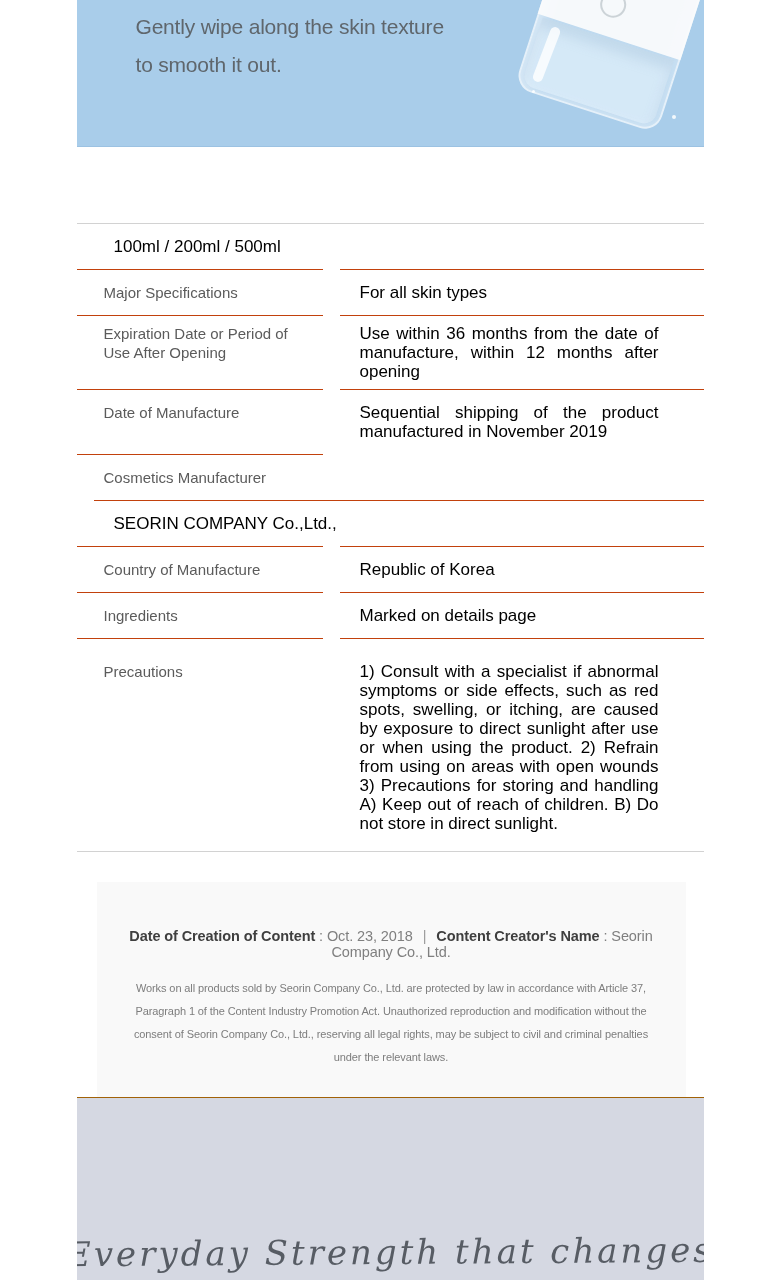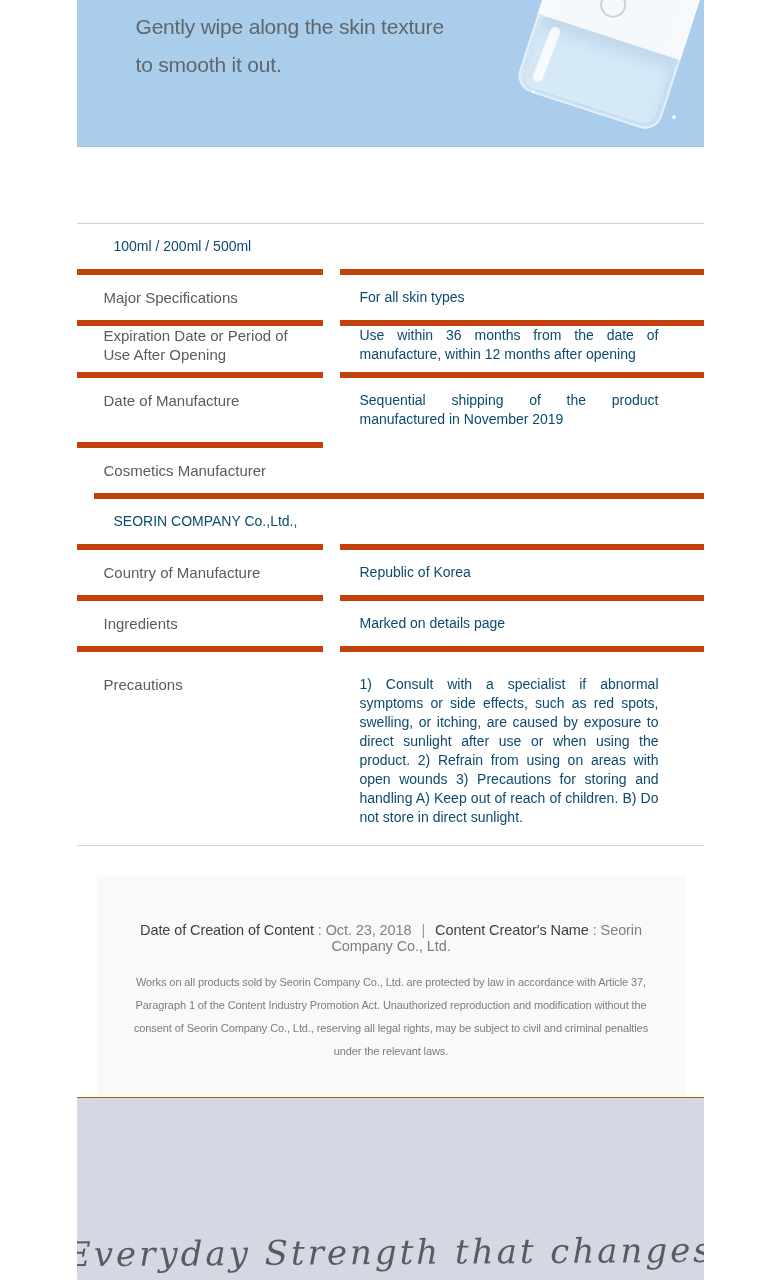--- a/index.html
+++ b/index.html
@@ -53,46 +53,46 @@
   .d2 { left:710px; top:55px;  width:3px; height:3px; }
   .d3 { left:455px; top:90px;  width:3px; height:3px; }
 
   
   .spec-table {
     margin-top:76px;
     border-top:1px solid #d2d2d2;
     border-bottom:1px solid #d2d2d2;
   }
   .spec-row { display:flex; }
-  .spec-row .cell { border-top:6px solid #c2410c; }
+  .spec-row .cell { border-top:1px solid #c2410c; }
   .spec-row:first-child .cell { border-top:none; }
   .cell-label {
     width:246px; padding:13px 34px 13px 27px;
     font-size:15px; line-height:19px; color:#5b5b5b;
   }
   .col-gap { width:17px; }
   .cell-value {
     flex:1; padding:13px 45px 13px 20px;
-    font-size:14px; line-height:19px; color:#0c4a6e;
+    font-size:17px; line-height:19px; color:#000000;
     text-align:justify;
   }
   .spec-row.compact .cell-label,
-  .spec-row.compact .cell-value { padding-top:0; padding-bottom:8px; }
+  .spec-row.compact .cell-value { padding-top:8px; padding-bottom:8px; }
   .spec-row.tall .cell-label,
   .spec-row.tall .cell-value { padding-top:23px; padding-bottom:18px; }
 
   
   .notice {
     margin:30px 18px 0 20px; background:#f9f9f9;
     padding:46px 30px 34px 30px; text-align:center;
   }
   .notice-meta {
     font-size:14.5px; color:#7f7f7f; letter-spacing:-0.1px;
   }
-  .notice-meta b { color:#3f3f3f; font-weight:normal; }
+  .notice-meta b { color:#3f3f3f; font-weight:bold; }
   .meta-divider { margin:0 10px; color:#9a9a9a; }
   .notice-body {
     margin:17px auto 12px auto; max-width:665px;
     font-size:11px; line-height:23px; color:#7d7d7d;
     letter-spacing:-0.1px;
   }
 
   
   .footer {
     position:absolute; left:0; right:0; bottom:0; height:183px;

